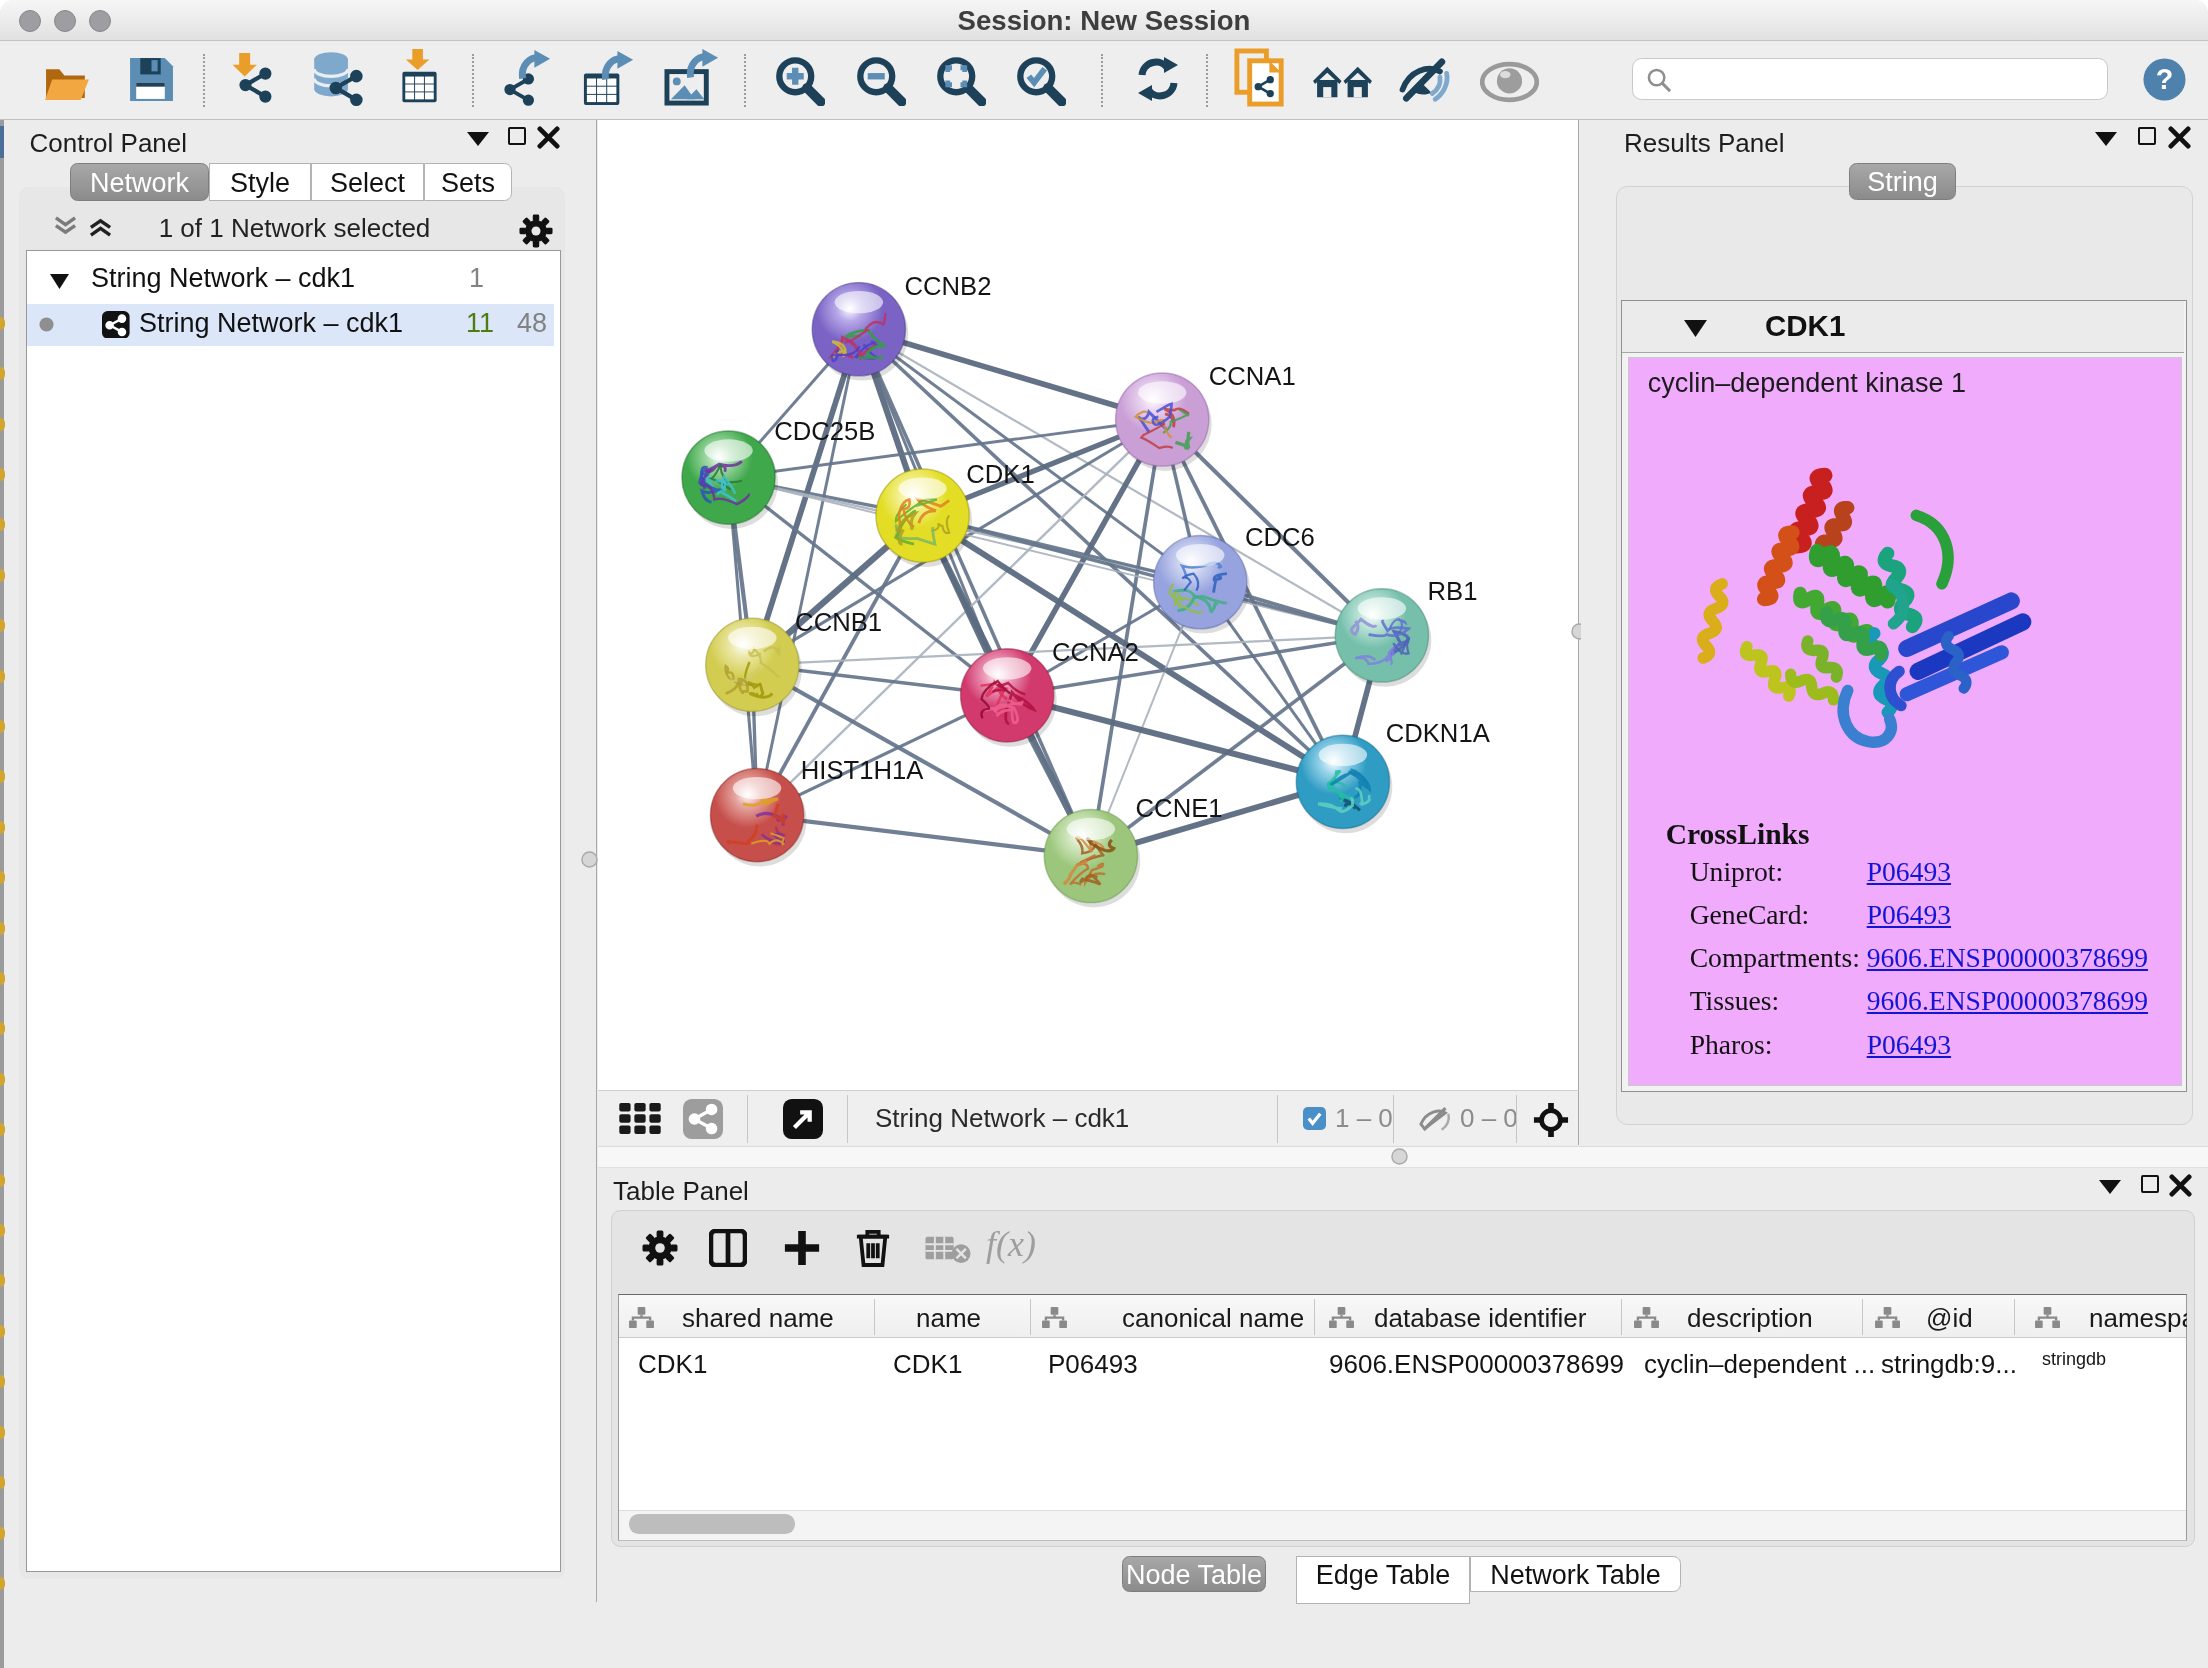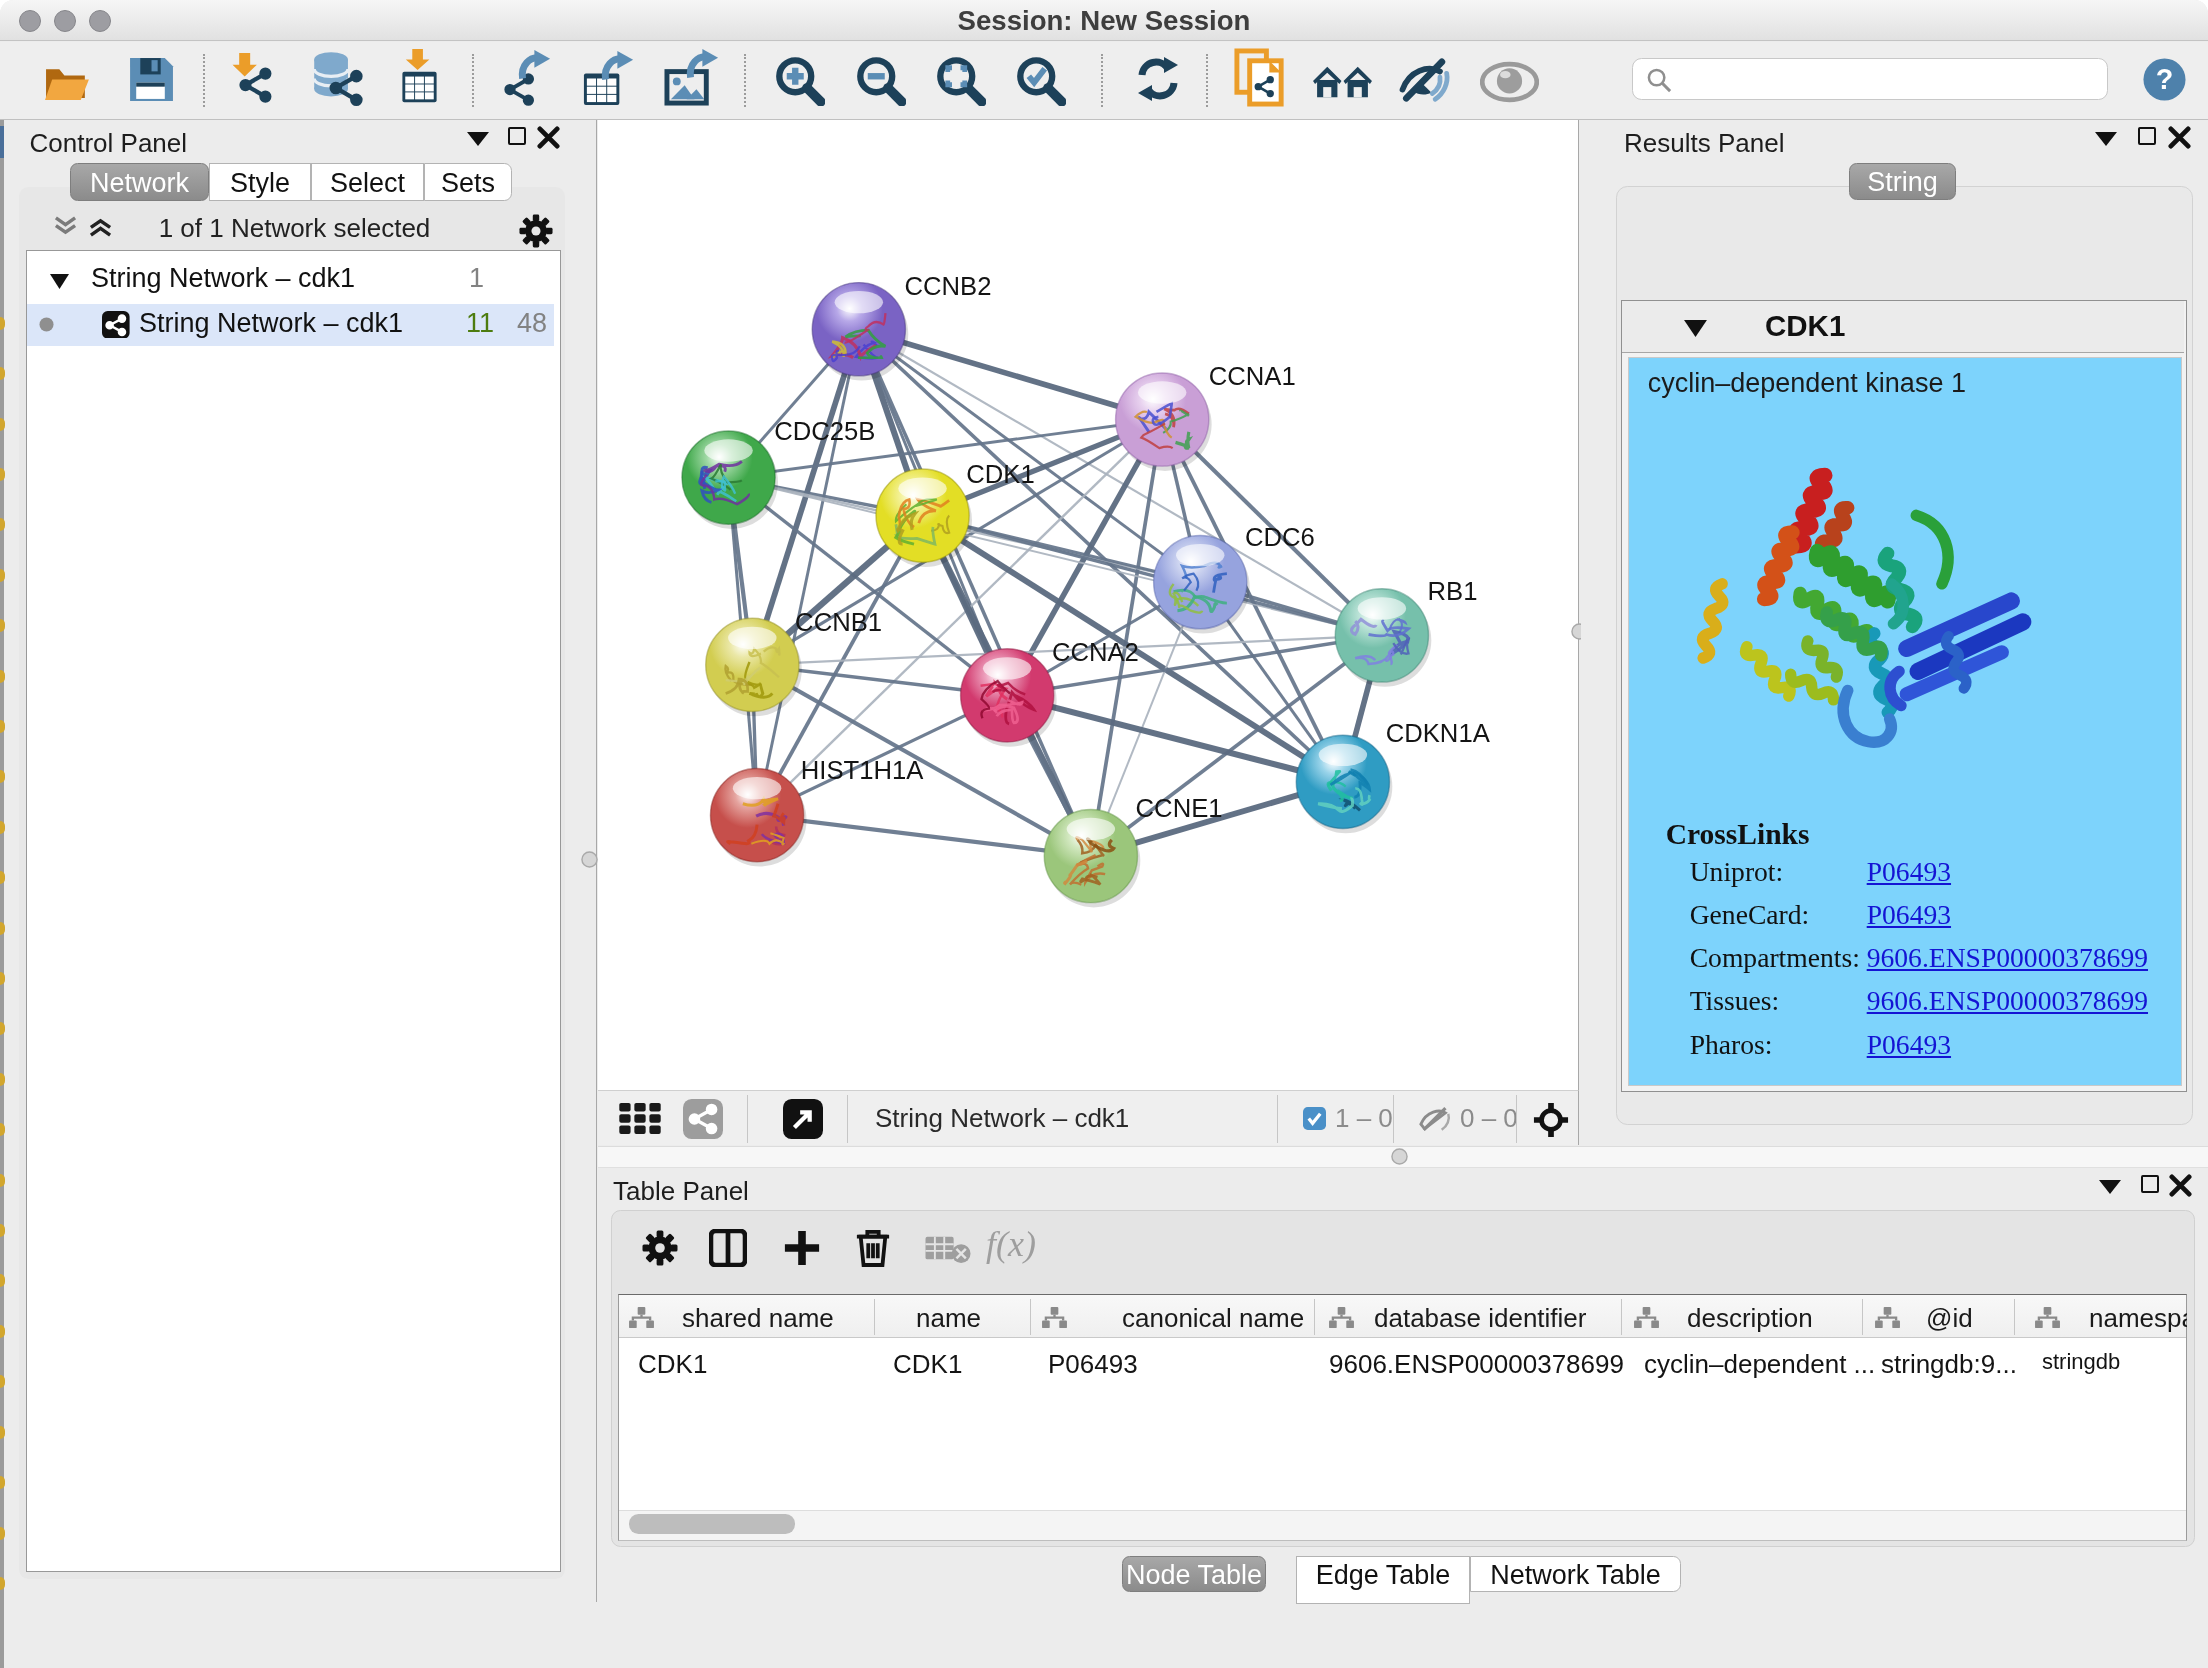--- a/index.html
+++ b/index.html
@@ -590,21 +590,21 @@
   <div class="tab tabsel" style="left:268px;top:43px;width:107px;height:37px;line-height:37px">String</div>
 
 
   <div class="abs" style="left:40px;top:180px;width:566px;height:792px;border:1.9px solid #909090;background:#f2f2f2">
      <div class="abs" style="left:0;top:0;width:562px;height:52px;background:#ebebeb;border-bottom:1.9px solid #a6a6a6">
         <svg class="abs" style="left:60px;top:17px" width="27" height="21" viewBox="0 0 28 22">
             <path d="M2 2 H26 L14 20 Z" fill="#111"></path>
           </svg>
         <div class="abs" style="left:143px;top:7.6px;font-size:29.5px;font-weight:bold;color:#111">CDK1</div>
      </div>
-     <div class="abs" style="left:5.7px;top:56px;width:554px;height:729px;background:#7dd3fc;border:1px solid #c9c9c9">
+     <div class="abs" style="left:5.7px;top:56px;width:554px;height:729px;background:#f0abfc;border:1px solid #c9c9c9">
         <div class="abs" style="left:19px;top:9.5px;font-size:27px;color:#1b1b1b">cyclin–dependent kinase 1</div>
         <svg class="abs" style="left:38px;top:102px" width="371" height="300" viewBox="0 0 390 315">
             <g fill="none" stroke-linecap="round">
               <path d="M166 16 Q152 16 162 25 Q172 35 158 34 Q145 34 155 44 Q165 53 151 53 Q137 53 147 62 Q157 72 144 72 Q130 71 140 81 Q150 90 136 90" stroke="#c81f1f" stroke-width="16" fill="none"></path>
               <path d="M132 76 Q119 76 128 85 Q137 94 124 94 Q112 93 121 102 Q130 111 117 111 Q104 111 113 120 Q122 129 110 128 Q97 128 106 137 Q115 146 102 146" stroke="#d35118" stroke-width="15" fill="none"></path>
               <path d="M190 50 Q178 49 185 59 Q192 69 180 68 Q168 67 175 76 Q182 86 170 85 Q158 84 165 94 Q172 104 160 103" stroke="#b8421c" stroke-width="14" fill="none"></path>
               <path d="M58 130 Q46 134 55 143 Q64 152 51 156 Q39 160 48 169 Q57 178 45 182 Q32 186 41 195 Q50 204 38 208" stroke="#d9ae1a" stroke-width="12" fill="none"></path>
               <path d="M84 196 Q79 207 91 205 Q103 202 99 213 Q94 225 106 222 Q118 219 113 231 Q109 242 121 239 Q133 237 128 248" stroke="#bcc41d" stroke-width="12" fill="none"></path>
               <path d="M130 225 Q130 237 141 232 Q152 227 152 238 Q153 250 164 245 Q175 240 175 252" stroke="#9cbc1e" stroke-width="12" fill="none"></path>
               <path d="M158 96 Q154 110 165 101 Q177 92 173 106 Q168 120 180 112 Q192 103 188 117 Q183 131 195 122 Q207 113 202 127 Q198 141 210 132 Q222 124 217 138 Q213 152 225 143 Q236 134 232 148" stroke="#2f9e2f" stroke-width="16" fill="none"></path>
@@ -759,21 +759,21 @@
           <path d="M13 8 V12 M4 14 V11 H22 V14"></path>
         </g>
       </svg>
       <div class="abs" style="left:1491px;top:135px;font-size:26px;color:#1a1a1a;width:98px;overflow:hidden;white-space:nowrap;">namespace</div>
       <div class="abs" style="left:40px;top:181px;font-size:26px;color:#141414">CDK1</div>
       <div class="abs" style="left:295px;top:181px;font-size:26px;color:#141414">CDK1</div>
       <div class="abs" style="left:450px;top:181px;font-size:26px;color:#141414">P06493</div>
       <div class="abs" style="left:731px;top:181px;font-size:26px;color:#141414">9606.ENSP00000378699</div>
       <div class="abs" style="left:1046px;top:181px;font-size:26px;color:#141414">cyclin–dependent ...</div>
       <div class="abs" style="left:1283px;top:181px;font-size:26px;color:#141414">stringdb:9...</div>
-      <div class="abs" style="left:1444px;top:181px;font-size:22px;color:#141414">stringdb</div>
+      <div class="abs" style="left:1444px;top:181px;font-size:18px;color:#141414">stringdb</div>
       <div class="abs" style="left:21px;top:342px;width:1567px;height:29.5px;background:#f4f4f4;border-top:1px solid #ddd"></div>
       <div class="abs" style="left:31px;top:346px;width:166px;height:20px;background:#bdbdbd;border-radius:9.5px"></div>
       <div class="tab tabsel" style="left:524px;top:388px;width:144px;height:36px;line-height:36px">Node Table</div>
       <div class="tab" style="left:698px;top:388px;width:174px;height:48px;line-height:36px">Edge Table</div>
       <div class="tab" style="left:872px;top:388px;width:211px;height:36px;line-height:36px;border-radius:0 7.6px 7.6px 0">Network Table</div>
     </div>
 
 <div class="abs" style="left:0;top:120px;width:3.8px;height:1548px;background:#9b9b9b"></div>
 <div class="abs" style="left:0;top:126px;width:3.8px;height:32px;background:#4a6f9a"></div>
 <div class="abs" style="left:0;top:317px;width:4.8px;height:13.3px;border-radius:0 6.7px 6.7px 0;background:#d2a62e"></div>

